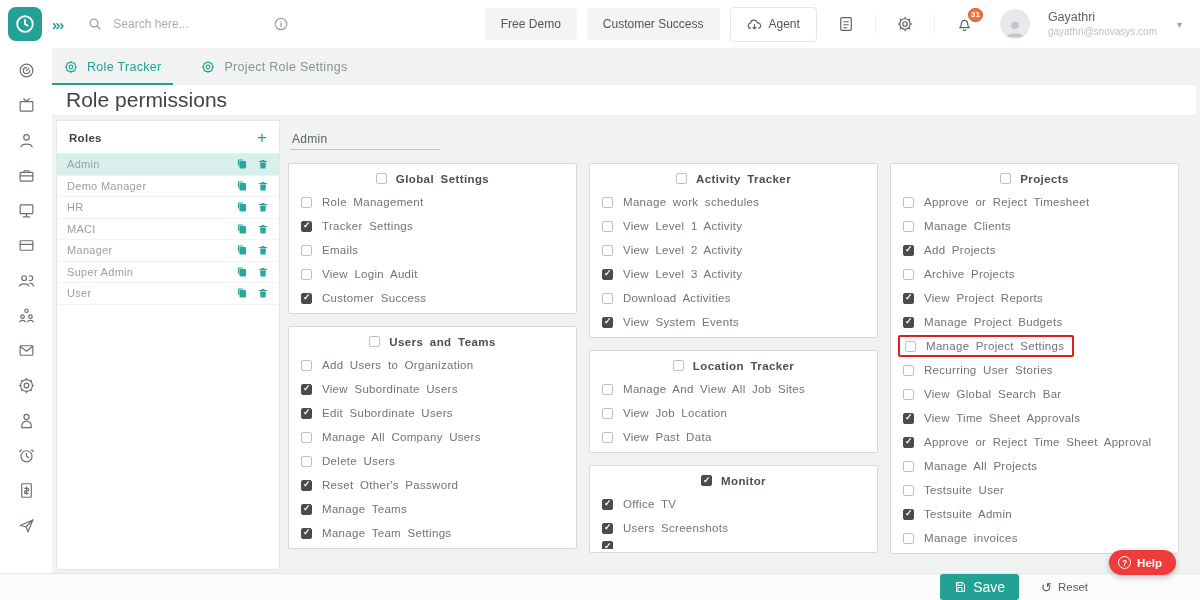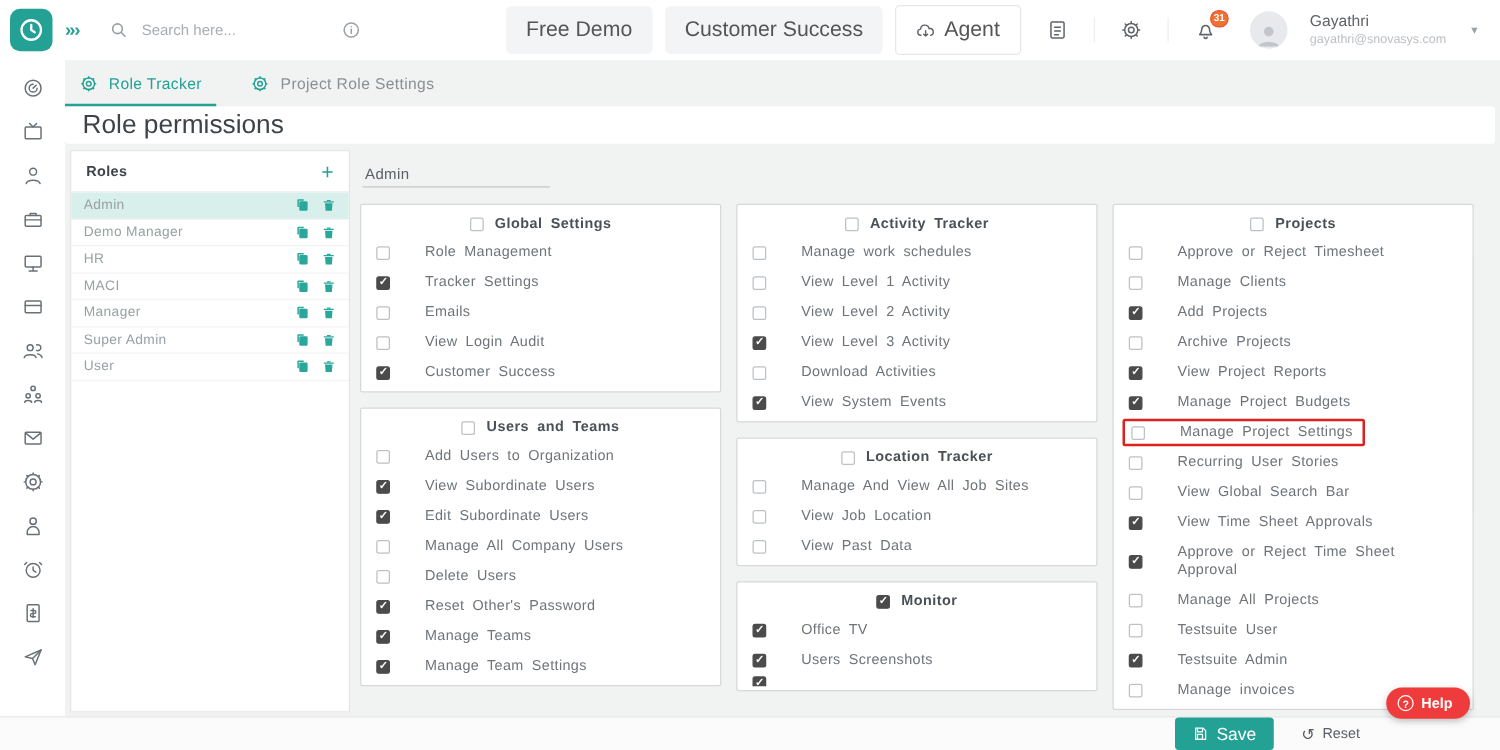--- a/index.html
+++ b/index.html
@@ -11,21 +11,21 @@
   .topbar{position:absolute;left:0;top:0;right:0;height:48px;background:#fff;
     display:flex;align-items:center;padding:0 18px 0 8px;gap:10px;z-index:6;}
   .logo{width:34px;height:34px;border-radius:8px;background:var(--accent);
     display:flex;align-items:center;justify-content:center;flex:none;}
   .expander{color:var(--accent);font-size:15px;font-weight:bold;letter-spacing:-1px;cursor:pointer;}
   .searchwrap{display:flex;align-items:center;gap:10px;margin-left:14px;width:235px;}
   .searchwrap input{border:none;outline:none;background:transparent;font-size:12px;
     color:#666;width:150px;font-family:inherit;}
   .searchwrap input::placeholder{color:#a8adb2;}
   .grow{flex:1;}
-  .pill{background:#f3f4f6;border:none;border-radius:4px;padding:9px 16px;font-size:17px;
+  .pill{background:#f3f4f6;border:none;border-radius:4px;padding:9px 16px;font-size:12px;
     color:#555;font-family:inherit;cursor:pointer;white-space:nowrap;}
   .pill.agent{background:#fff;border:1px solid #e4e6e8;display:flex;gap:7px;align-items:center;}
   .iconbtn{background:none;border:none;padding:4px 10px;cursor:pointer;position:relative;}
   .sep{width:1px;height:20px;background:#eceeef;}
   .badge{position:absolute;top:-3px;right:1px;min-width:14px;height:14px;border-radius:8px;
     background:#ee7330;color:#fff;font-size:8px;font-weight:bold;display:flex;
     align-items:center;justify-content:center;padding:0 2px;border:1px solid #e8543a;}
   .avatar{width:30px;height:30px;border-radius:50%;background:#e7e9ec;display:flex;
     align-items:flex-end;justify-content:center;overflow:hidden;flex:none;margin-left:6px;}
   .usertext{line-height:1.25;margin-left:8px;}
@@ -69,28 +69,28 @@
   .role-act svg{width:12px;height:12px;cursor:pointer;}
 
   
   .main{position:absolute;left:288px;top:115px;right:4px;bottom:27px;overflow:hidden;}
   .role-input{margin:14px 0 0 2px;width:150px;border:none;border-bottom:1px solid #c3c6c8;
     font-size:12px;color:#5a6065;padding:3px 2px;background:transparent;outline:none;
     font-family:inherit;letter-spacing:.3px;}
   .columns{display:flex;gap:12px;margin-top:13px;align-items:flex-start;}
   .pcol{width:289px;display:flex;flex-direction:column;gap:12px;flex:none;}
   .pcard{background:#fff;border:1px solid #d6d8d9;border-radius:2px;padding-bottom:3px;}
-  .pcard-header{display:flex;justify-content:center;align-items:center;gap:9px;
+  .pcard-header{display:flex;justify-content:center;align-items:flex-start;gap:9px;
     padding:9px 0 5px;font-size:11.5px;font-weight:bold;color:#4a5055;
     letter-spacing:.4px;word-spacing:3px;}
   .perm-row{display:flex;align-items:center;padding:5px 12px;}
   .perm-inner{display:inline-flex;align-items:center;gap:10px;}
   .perm-inner.highlight{border:2px solid #df211d;border-radius:2px;
     padding:2px 8px 2px 5px;margin:-4px -8px -4px -5px;}
-  .perm-label{font-size:11.5px;color:#6e7479;letter-spacing:.3px;word-spacing:3px;line-height:14px;margin-left:18px;}
+  .perm-label{font-size:11.5px;color:#6e7479;letter-spacing:.3px;word-spacing:3px;line-height:14px;}
   .cb{width:11px;height:11px;border:1.5px solid #bcc1c5;border-radius:2px;background:#fff;
     flex:none;position:relative;cursor:pointer;}
   .cb.checked{background:#4b4b4b;border-color:#4b4b4b;}
   .cb.checked::after{content:"\2713";color:#fff;font-size:9px;font-weight:bold;
     position:absolute;left:1px;top:-1.5px;}
   .perm-row.cropped{height:9px;overflow:hidden;padding-top:4px;padding-bottom:0;}
 
   
   .footer{position:absolute;left:0;right:0;bottom:0;height:27px;background:#fbfbfb;
     border-top:1px solid #e6e6e6;box-shadow:0 3px 0 #e9eaea inset? ;display:flex;

